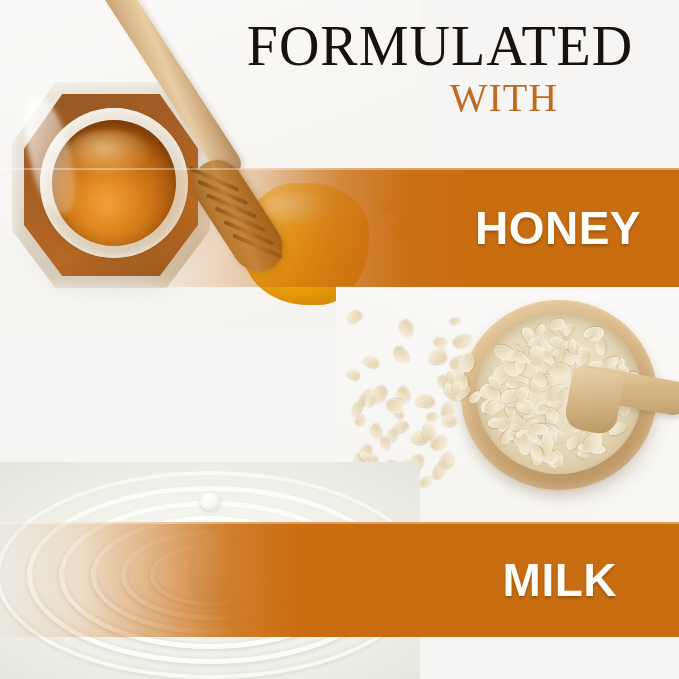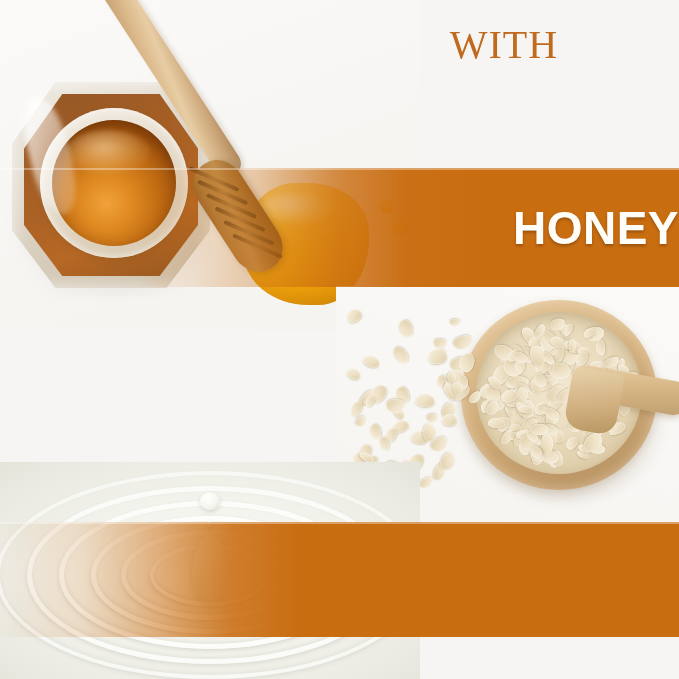--- a/index.html
+++ b/index.html
@@ -283,20 +283,21 @@
     color: #fffdf7;
     text-shadow: 0 2px 3px rgba(90,48,6,0.45);
     white-space: nowrap;
   }
 
   
   #band-honey {
     top: 168px;
     height: 119px;
     justify-content: flex-end;
+    padding-right: 38px;
     background: linear-gradient(90deg,
         rgba(201,109,17,0.00) 0%,
         rgba(201,109,17,0.00) 20%,
         rgba(201,109,17,0.35) 38%,
         rgba(201,109,17,0.80) 50%,
         rgba(201,109,17,0.98) 60%,
         #c96d11 70%,
         #c96d11 100%);
   }
   
@@ -592,26 +593,28 @@
         <div class="ripple" style="width: 228px; height: 108px; border-width: 5px; opacity: 0.88;"></div>
         <div class="ripple" style="width: 168px; height: 80px; border-width: 5px; opacity: 0.95;"></div>
         <div class="ripple" style="width: 112px; height: 54px; border-width: 4px; opacity: 1;"></div>
       </div>
     <div class="milk-column"></div>
     <div class="milk-droplet" style="top:30px; width:20px; height:18px;"></div>
     <div class="milk-droplet" style="top:58px; width:7px; height:7px;"></div>
   </div>
 
   <div class="headline">
+    <span class="line1">FORMULATED</span>
     <span class="line2" id="headline-line2" style="color: rgb(192, 106, 32);">WITH</span>
   </div>
 
   <div class="band" id="band-honey">
     <div class="band-topline"></div>
     <span class="band-label" style="color: rgb(255, 253, 247);">HONEY</span>
   </div>
 
 
   <div class="band" id="band-milk">
     <div class="band-topline"></div>
+    <span class="band-label" style="color: rgb(255, 253, 247);">MILK</span>
   </div>
 
 </div>
 
 </body></html>

